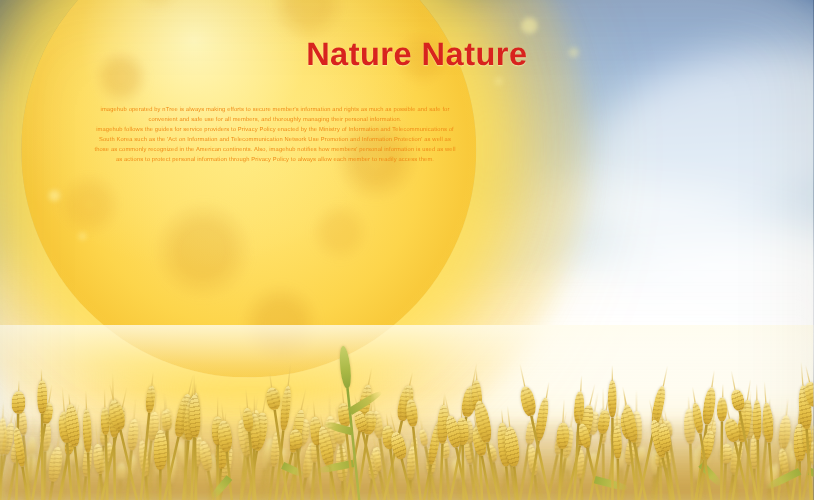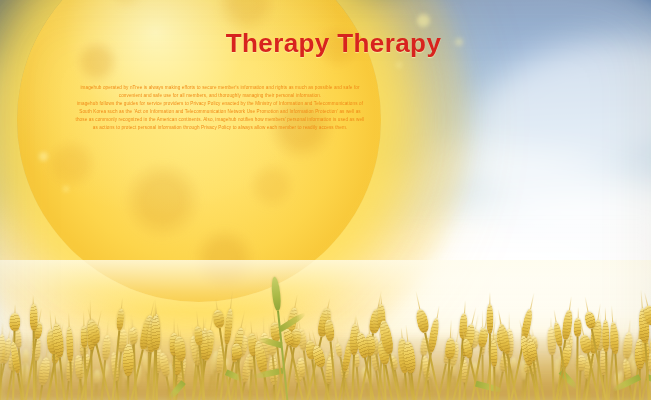--- a/index.html
+++ b/index.html
@@ -152,21 +152,21 @@
     <div class="sun-tex"></div>
     <div class="sun-rim"></div>
   </div>
 
   <div class="dot d1"></div>
   <div class="dot d2"></div>
   <div class="dot d5"></div>
   <div class="dot d3"></div>
   <div class="dot d4"></div>
 
-  <div class="title">Therapy Therapy</div>
+  <div class="title">Nature Nature</div>
   <div class="body-copy">
     <p>imagehub operated by nTree is always making efforts to secure member's information and rights as much as possible and safe for</p>
     <p>convenient and safe use for all members, and thoroughly managing their personal information.</p>
     <p>imagehub follows the guides for service providers to Privacy Policy enacted by the Ministry of Information and Telecommunications of</p>
     <p>South Korea such as the 'Act on Information and Telecommunication Network Use Promotion and Information Protection' as well as</p>
     <p>those as commonly recognized in the American continents. Also, imagehub notifies how members' personal information is used as well</p>
     <p>as actions to protect personal information through Privacy Policy to always allow each member to readily access them.</p>
   </div>
 
   <div class="field">

